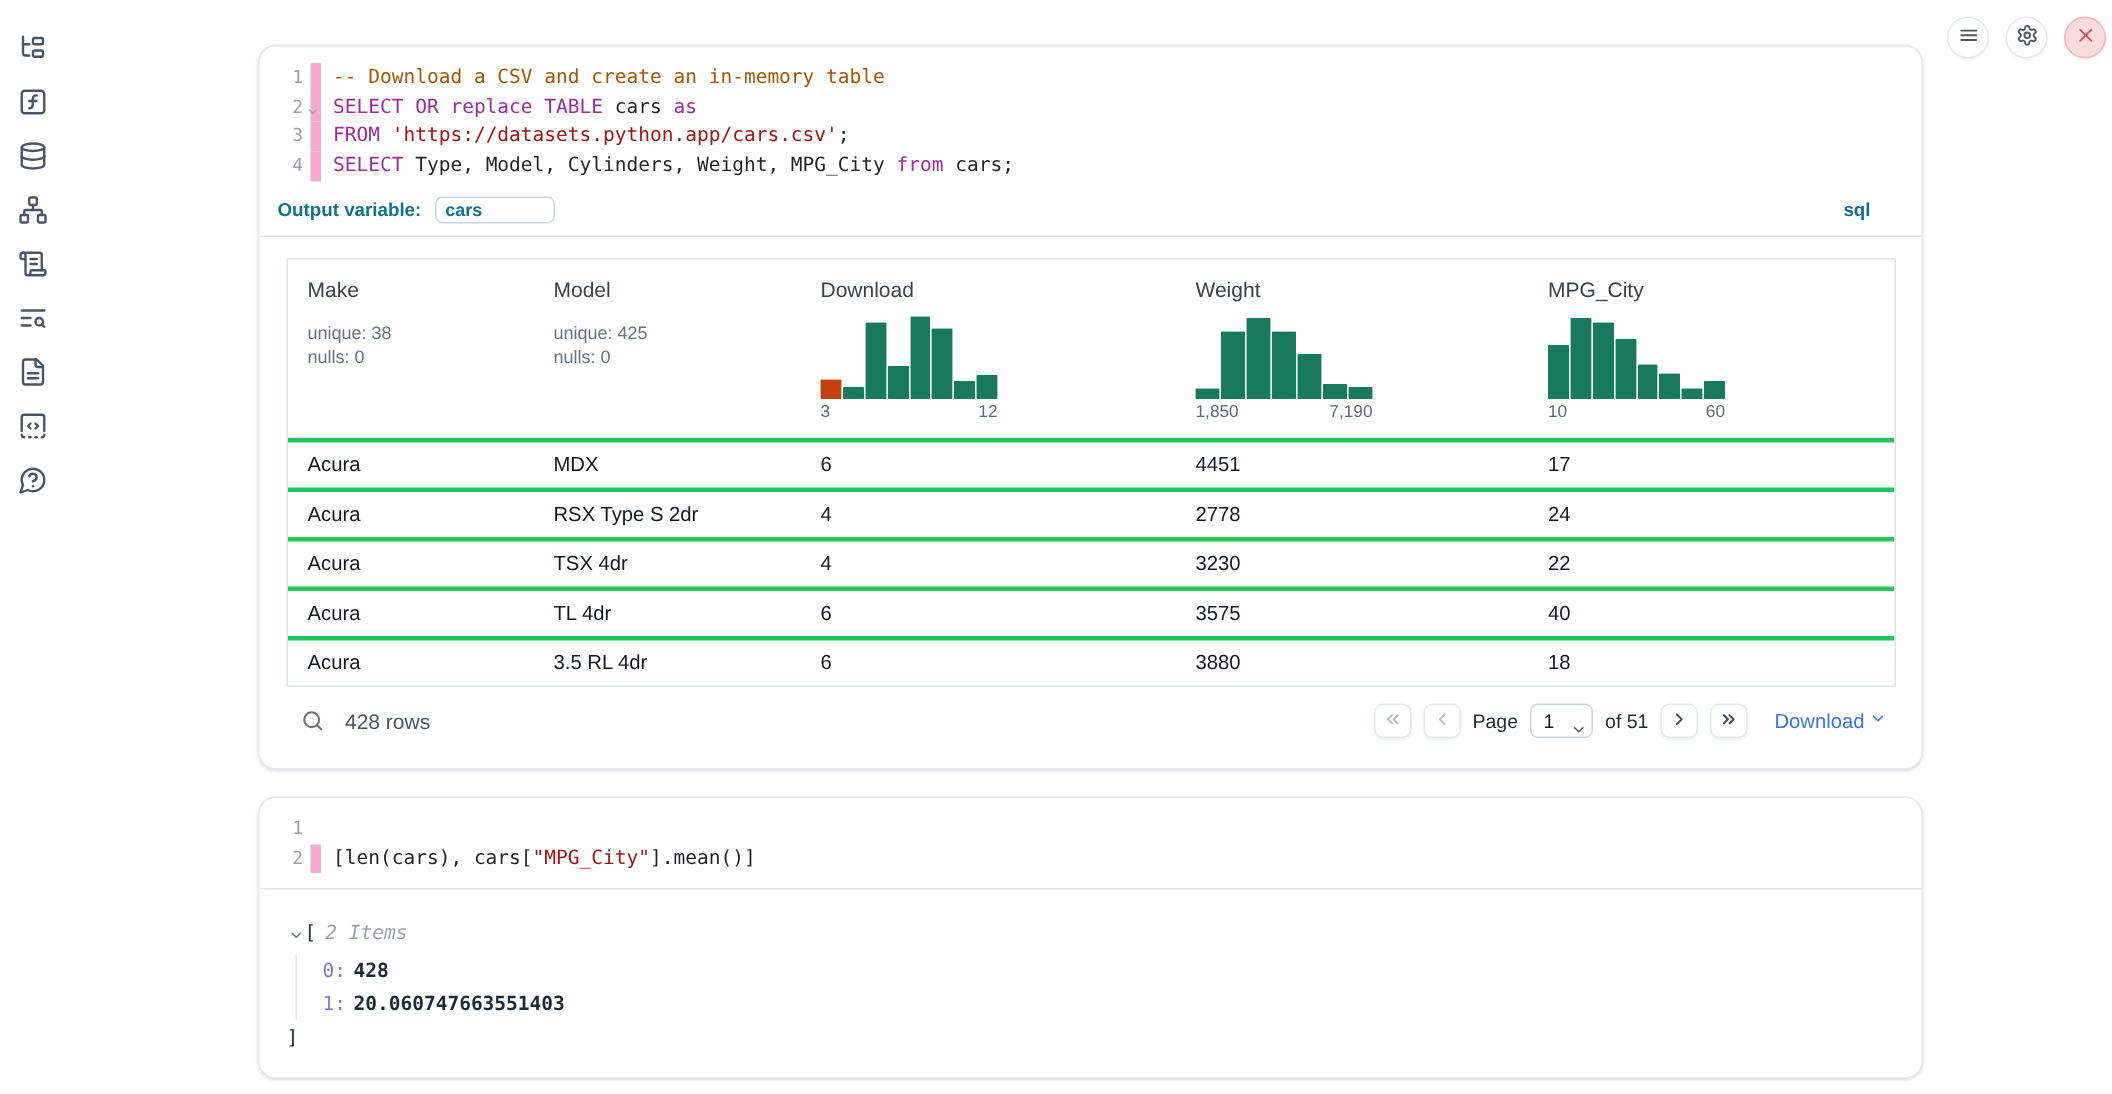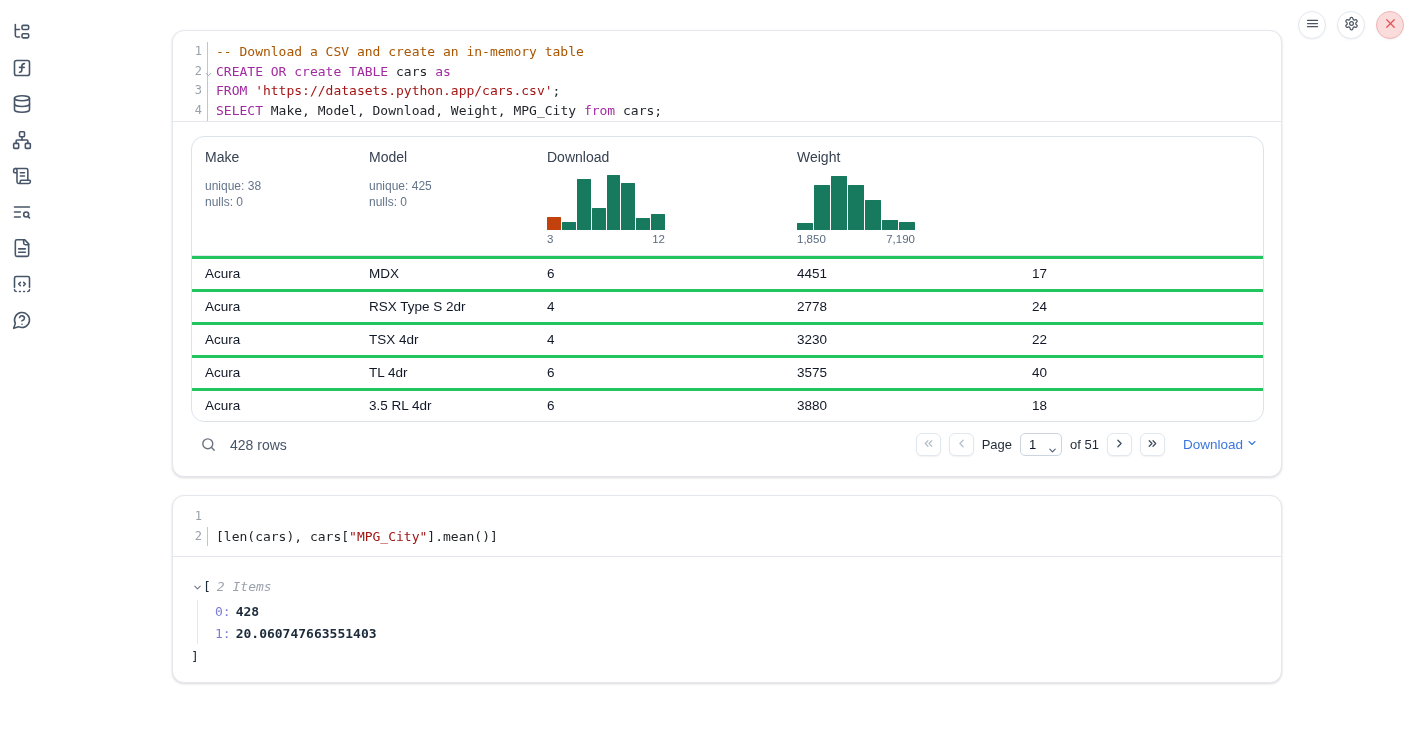--- a/index.html
+++ b/index.html
@@ -32,38 +32,38 @@
 
   
   .editor { padding:11px 0 0 0; }
   .code-line { display:flex; white-space:pre; line-height:19.7px;
                font-family:"DejaVu Sans Mono", monospace; font-size:13px; color:#1f2328; }
   .gutter { width:34px; flex:0 0 34px; text-align:right; color:#9aa1aa; font-size:12px;
             padding-right:5px; position:relative; user-select:none; }
   .fold { position:absolute; right:-6px; top:4px; width:9px; height:9px; }
   .fold svg { width:9px; height:9px; stroke:#9aa1aa; fill:none; stroke-width:2.5;
               stroke-linecap:round; stroke-linejoin:round; }
-  .code-text { padding-left:8px; border-left:1px solid #f9a8d4; }
+  .code-text { padding-left:8px; border-left:7px solid #f9a8d4; }
   .tok-kw { color:#a22ba2; }
   .tok-comment { color:#aa5500; }
   .tok-str { color:#a31515; }
   .tok-plain { color:#1f2328; }
 
   
   .outvar-row { display:flex; align-items:center; margin-top:7px; padding:3px 34px 8px 12px; }
   .outvar-label { color:#0e7490; font-size:12.5px; font-weight:bold; }
   .outvar-input { margin-left:9px; width:80px; height:18px; border:1px solid #cbd5e1;
                   border-radius:5px; padding:0 6px; color:#0e7490; font-weight:bold;
                   font-size:12px; font-family:"Liberation Sans", sans-serif; outline:none; }
   .lang-badge { margin-left:auto; color:#10699c; font-size:12.5px; font-weight:bold; }
   .editor-block { border-bottom:1px solid #e4e7ec; }
 
   
   .cell-output { padding:14px 17px 10px 18px; }
-  .datatable { border:1px solid #dde3ea; border-radius:13px; overflow:hidden; }
+  .datatable { border:1px solid #dde3ea; border-radius:1px; overflow:hidden; }
   .dt-grid { display:grid; grid-template-columns:164px 178px 250px 235px 1fr; }
   .dt-head { border-bottom:1px solid #e2e8f0; }
   .dt-hcell { padding:12px 10px 10px 13px; }
   .dt-hlabel { font-size:14px; color:#374151; }
   .dt-stats { margin-top:13px; font-size:12px; color:#64748b; line-height:16.5px; }
   .hist-wrap { margin-top:8px; width:118px; }
   .hist { height:57px; display:flex; align-items:flex-end; gap:1px; }
   .hist-bar { flex:1 1 0; border-radius:0.5px; outline:1px solid rgba(255,255,255,0.35); }
   .hist-axis { display:flex; justify-content:space-between; margin-top:3px;
                font-size:11.5px; color:#5b6b80; }
@@ -223,30 +223,35 @@
     <div class="editor-block">
       <div class="editor">
         <div class="code-line">
           <span class="gutter">1</span>
           <span class="code-text"><span class="tok-comment">-- Download a CSV and create an in-memory table</span></span>
         </div>
         <div class="code-line">
           <span class="gutter"><span>2</span><span class="fold"><svg viewBox="0 0 24 24">
                   <path d="m6 9 6 6 6-6"></path>
                 </svg></span></span>
-          <span class="code-text"><span class="tok-kw">CREATE OR create TABLE</span><span class="tok-plain"> cars </span><span class="tok-kw">as</span></span>
+          <span class="code-text"><span class="tok-kw">SELECT OR replace TABLE</span><span class="tok-plain"> cars </span><span class="tok-kw">as</span></span>
         </div>
         <div class="code-line">
           <span class="gutter">3</span>
           <span class="code-text"><span class="tok-kw">FROM</span><span class="tok-plain"> </span><span class="tok-str">'https://datasets.python.app/cars.csv'</span><span class="tok-plain">;</span></span>
         </div>
         <div class="code-line">
           <span class="gutter">4</span>
-          <span class="code-text"><span class="tok-kw">SELECT</span><span class="tok-plain"> Make, Model, Download, Weight, MPG_City </span><span class="tok-kw">from</span><span class="tok-plain"> cars;</span></span>
-        </div>
+          <span class="code-text"><span class="tok-kw">SELECT</span><span class="tok-plain"> Type, Model, Cylinders, Weight, MPG_City </span><span class="tok-kw">from</span><span class="tok-plain"> cars;</span></span>
+        </div>
+      </div>
+      <div class="outvar-row">
+        <span class="outvar-label">Output variable:</span>
+        <input class="outvar-input" value="cars" style="">
+        <span class="lang-badge">sql</span>
       </div>
     </div>
 
     <div class="cell-output">
       <div class="datatable">
         <div class="dt-grid dt-head">
           <div class="dt-hcell">
             <div class="dt-hlabel">Make</div>
             <div class="dt-stats">
               <div>unique: 38</div>
@@ -290,20 +295,39 @@
                   <div class="hist-bar" style="height: 52%; background: rgb(23, 121, 94);"></div>
                   <div class="hist-bar" style="height: 18%; background: rgb(23, 121, 94);"></div>
                   <div class="hist-bar" style="height: 13%; background: rgb(23, 121, 94);"></div>
                 </div>
               <div class="hist-axis">
                 <span>1,850</span>
                 <span>7,190</span>
               </div>
             </div>
           </div>
+          <div class="dt-hcell">
+            <div class="dt-hlabel">MPG_City</div>
+            <div class="hist-wrap">
+              <div class="hist">
+                  <div class="hist-bar" style="height: 63%; background: rgb(23, 121, 94);"></div>
+                  <div class="hist-bar" style="height: 95%; background: rgb(23, 121, 94);"></div>
+                  <div class="hist-bar" style="height: 90%; background: rgb(23, 121, 94);"></div>
+                  <div class="hist-bar" style="height: 70%; background: rgb(23, 121, 94);"></div>
+                  <div class="hist-bar" style="height: 40%; background: rgb(23, 121, 94);"></div>
+                  <div class="hist-bar" style="height: 30%; background: rgb(23, 121, 94);"></div>
+                  <div class="hist-bar" style="height: 12%; background: rgb(23, 121, 94);"></div>
+                  <div class="hist-bar" style="height: 20%; background: rgb(23, 121, 94);"></div>
+                </div>
+              <div class="hist-axis">
+                <span>10</span>
+                <span>60</span>
+              </div>
+            </div>
+          </div>
         </div>
 
         <div class="dt-grid dt-row">
           <div class="dt-cell">Acura</div>
             <div class="dt-cell">MDX</div>
             <div class="dt-cell">6</div>
             <div class="dt-cell">4451</div>
             <div class="dt-cell">17</div>
         </div>
         <div class="dt-grid dt-row">

